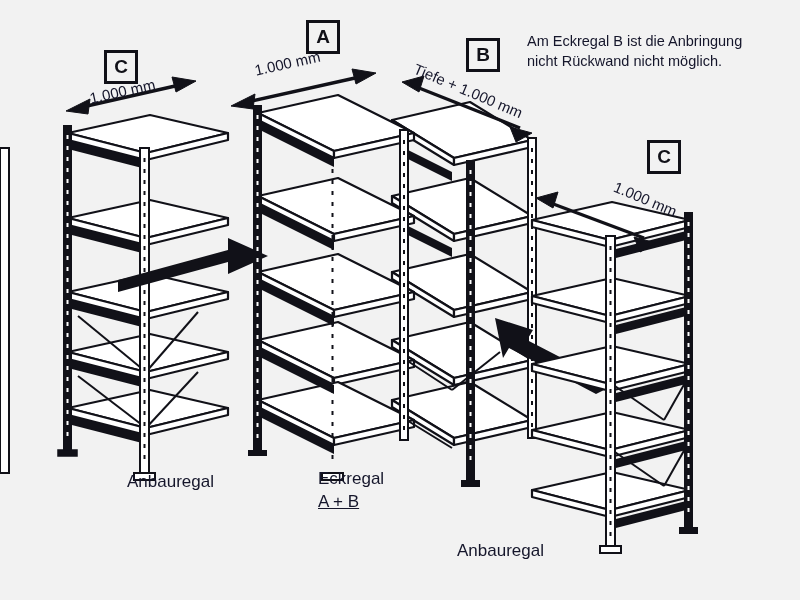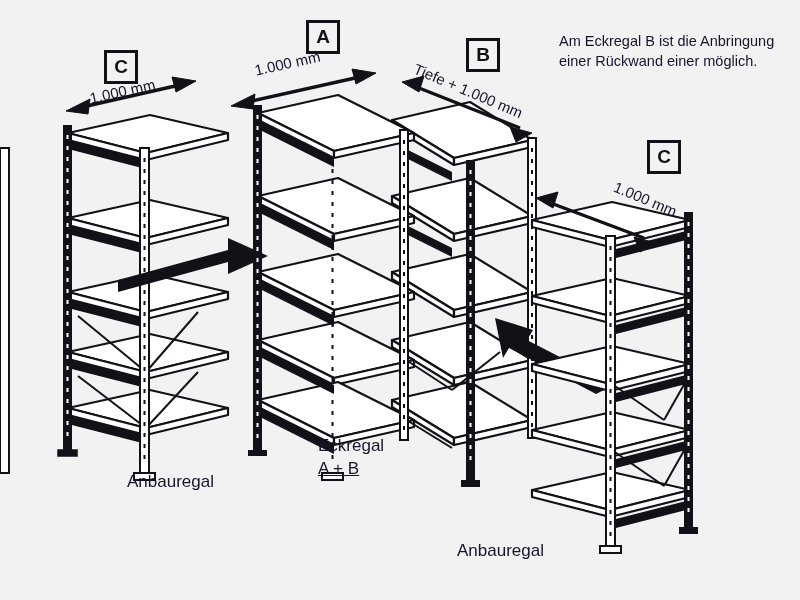--- a/index.html
+++ b/index.html
@@ -566,27 +566,27 @@
   <div class="boxlabel" style="left:647px; top:140px;">C</div>
 
   <div class="lbl dim" style="left:88px; top:90px; transform:rotate(-12.5deg); transform-origin:left top;">1.000 mm</div>
 
   <div class="lbl dim" style="left:253px; top:62px; transform:rotate(-12.5deg); transform-origin:left top;">1.000 mm</div>
 
   <div class="lbl dim" style="left:418px; top:60px; transform:rotate(23deg); transform-origin:left top;">Tiefe + 1.000 mm</div>
 
   <div class="lbl dim" style="left:618px; top:178px; transform:rotate(23deg); transform-origin:left top;">1.000 mm</div>
 
-  <div style="position:absolute; left:527px; top:33px;margin-left:32px;">
+  <div style="position:absolute; left:527px; top:33px;">
     <div class="lbl note" style="position:relative; left:0; top:0;">Am Eckregal B ist die Anbringung</div>
-    <div class="lbl note" style="position:relative; left:0; top:0; margin-top:2px;">einer Rückwand einer möglich.</div>
+    <div class="lbl note" style="position:relative; left:0; top:0; margin-top:2px;">nicht Rückwand nicht möglich.</div>
   </div>
 
   <div class="lbl capt" style="left:127px; top:472px;">Anbauregal</div>
 
   <div style="position:absolute; left:318px; top:436px;">
-    <div class="lbl capt" style="position:relative;">Eckregal</div>
+    <div class="lbl capt" style="position:relative;margin-top:33px;">Eckregal</div>
     <div class="lbl capt" style="position:relative; margin-top:2px;text-decoration:underline;">A + B</div>
   </div>
 
   <div class="lbl capt" style="left:457px; top:541px;">Anbauregal</div>
 
 </div>
 
 </body></html>

